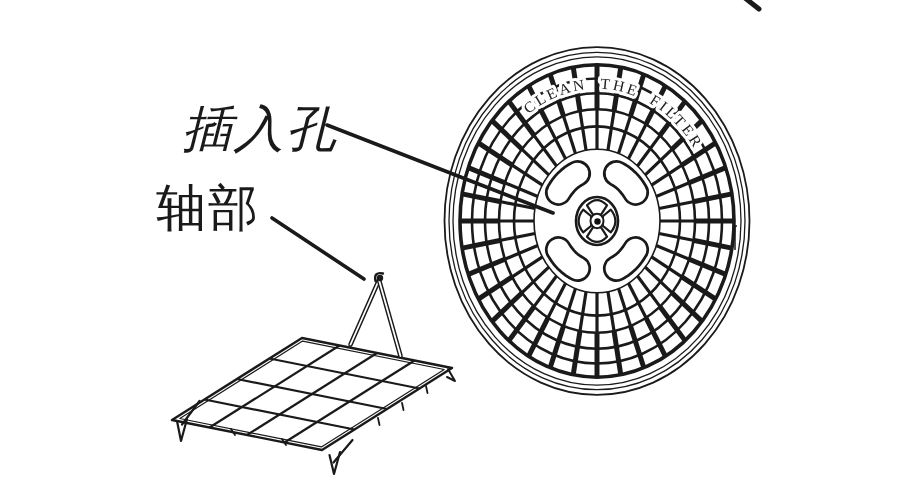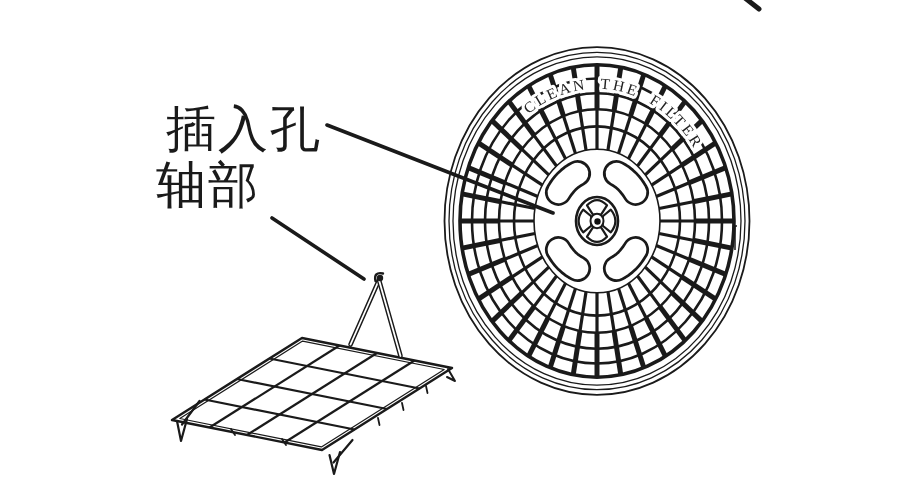--- a/index.html
+++ b/index.html
@@ -13,22 +13,22 @@
   .label{
     position:absolute;
     font-size:50px;
     line-height:1;
     letter-spacing:2px;
     font-weight:500;
     color:var(--line,#1a1a1a);
     white-space:nowrap;
     user-select:none;
   }
-  .label-insertion{left:166px;top:104px;}
-  .label-shaft{left:156px;top:160px;text-align:right;}
+  .label-insertion{left:182px;top:104px;font-style:italic;}
+  .label-shaft{left:156px;top:183px;text-align:right;}
   svg.art{position:absolute;left:0;top:0;}
   .arc-halo{
     font-family:"Liberation Serif","DejaVu Serif",serif;
     font-size:15px;
     letter-spacing:2.5px;
     word-spacing:6px;
     fill:none;stroke:#fff;stroke-width:6px;stroke-linejoin:round;
   }
   .arc-main{
     font-family:"Liberation Serif","DejaVu Serif",serif;

